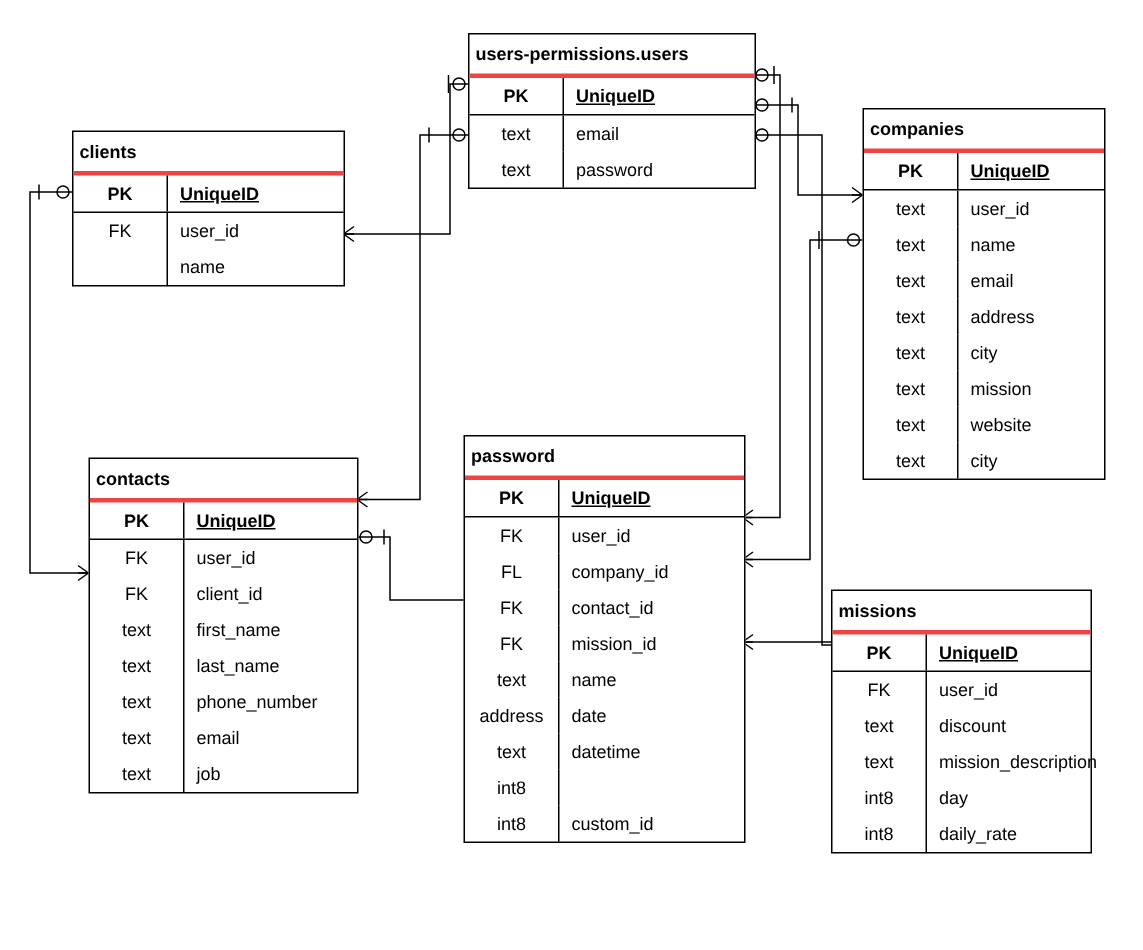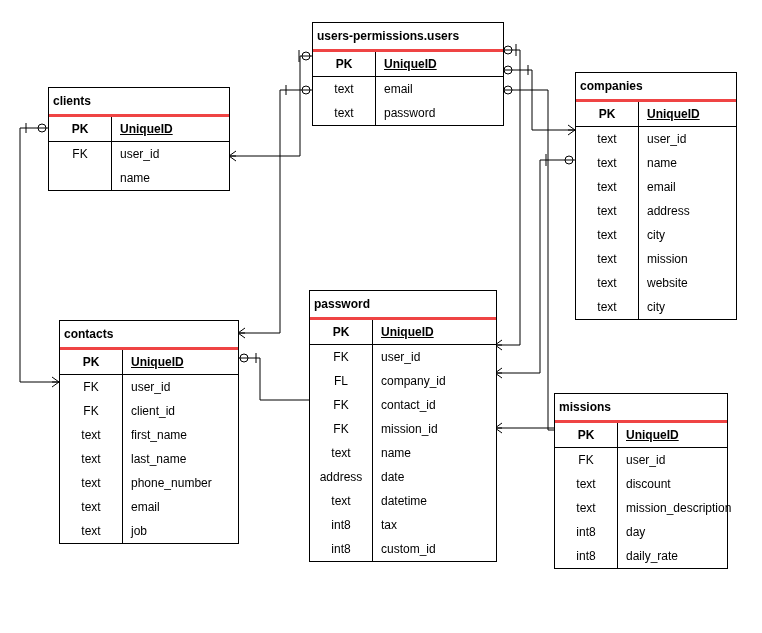--- a/index.html
+++ b/index.html
@@ -171,21 +171,21 @@
   <div class="entity-row">
       <div class="col-key">text</div>
       <div class="col-name">website</div>
     </div>
   <div class="entity-row">
       <div class="col-key">text</div>
       <div class="col-name">city</div>
     </div>
 </div>
 
-<div class="entity" style="left:59px; top:320px; width:178px;">
+<div class="entity" style="left:59px; top:305px; width:178px;">
   <div class="entity-title">contacts</div>
   <div class="entity-row header-row">
     <div class="col-key">PK</div>
     <div class="col-name">UniqueID</div>
   </div>
   <div class="entity-row">
       <div class="col-key">FK</div>
       <div class="col-name">user_id</div>
     </div>
   <div class="entity-row">
@@ -243,21 +243,20 @@
   <div class="entity-row">
       <div class="col-key">address</div>
       <div class="col-name">date</div>
     </div>
   <div class="entity-row">
       <div class="col-key">text</div>
       <div class="col-name">datetime</div>
     </div>
   <div class="entity-row">
       <div class="col-key">int8</div>
-      <div class="col-name">tax</div>
     </div>
   <div class="entity-row">
       <div class="col-key">int8</div>
       <div class="col-name">custom_id</div>
     </div>
 </div>
 
 <div class="entity" style="left:554px; top:393px; width:172px;">
   <div class="entity-title">missions</div>
   <div class="entity-row header-row">

